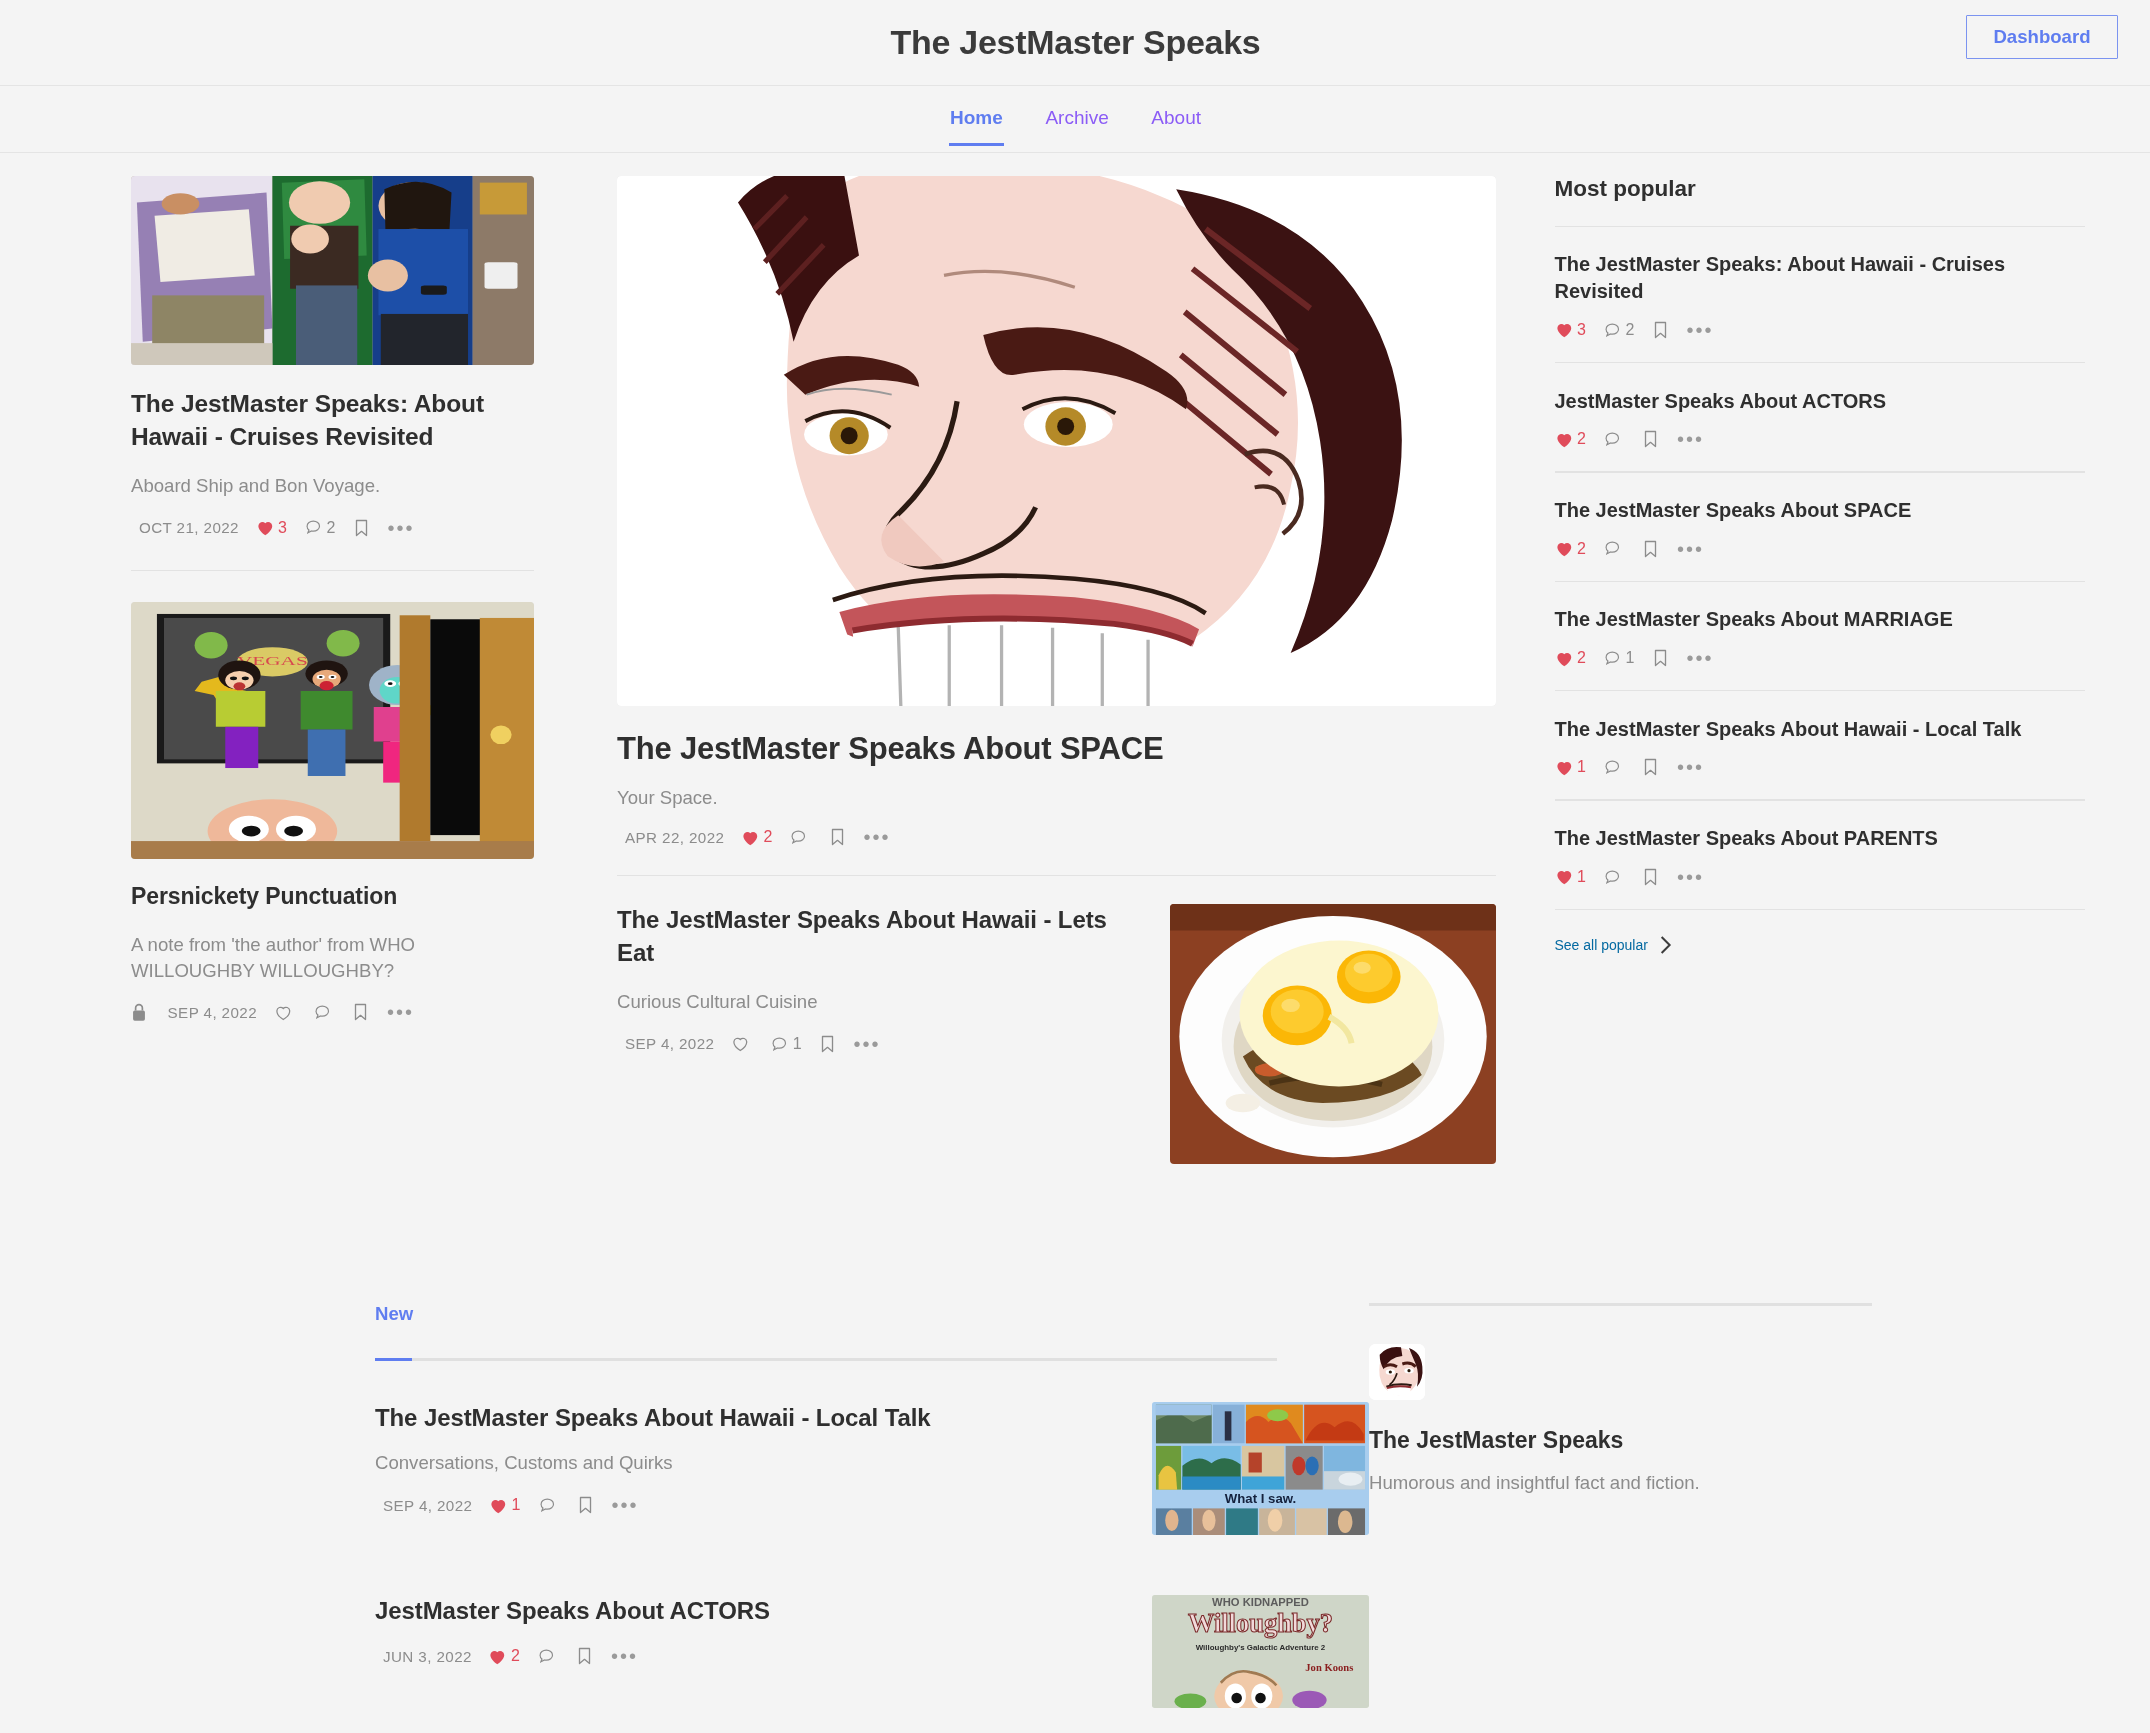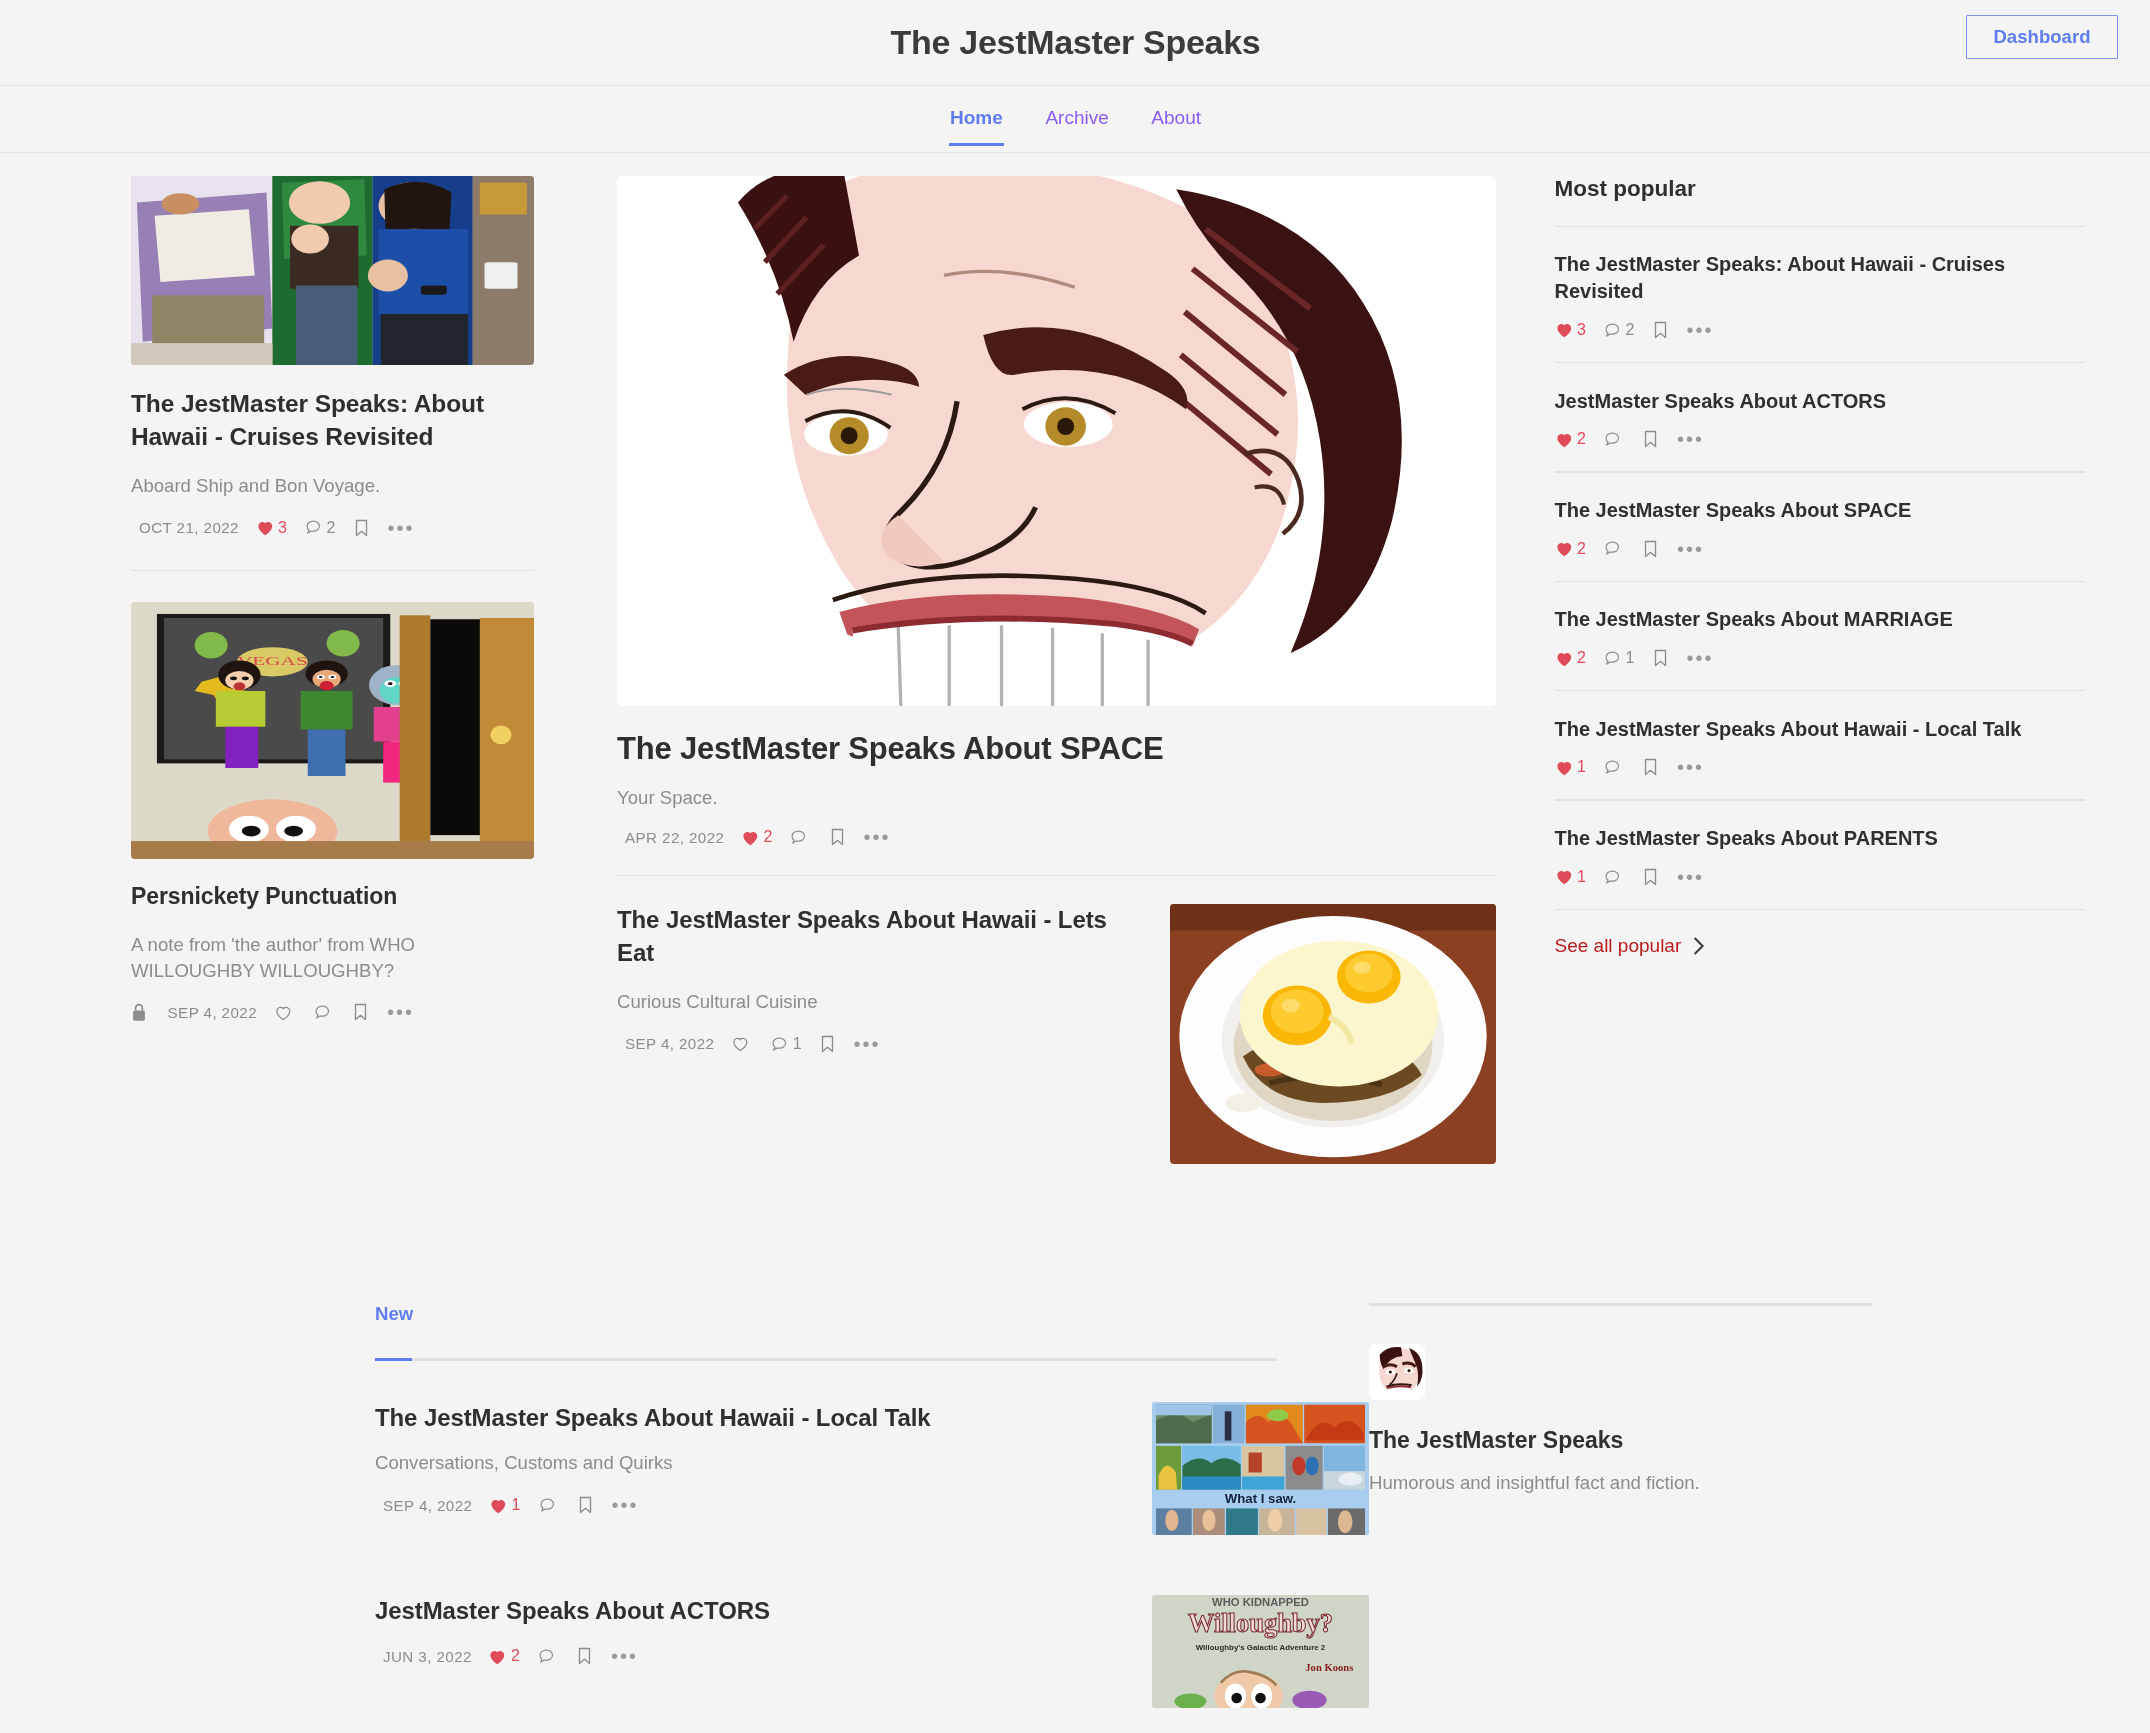--- a/index.html
+++ b/index.html
@@ -163,22 +163,22 @@
     font-weight: 700;
     color: #2f2f2f;
     line-height: 1.35;
     cursor: pointer;
   }
   .side-item .meta { margin-top: 14.6px; }
   .see-all {
     display: flex;
     align-items: center;
     gap: 10.6px;
-    font-size: 19px;
-    color: #b91c1c;
+    font-size: 14px;
+    color: #0369a1;
     padding-top: 25px;
     cursor: pointer;
   }
 
   
   .bottom {
     display: flex;
     padding: 139px 0 0 0;
   }
   .bot-left { width: 1369px; padding-left: 375px; }

